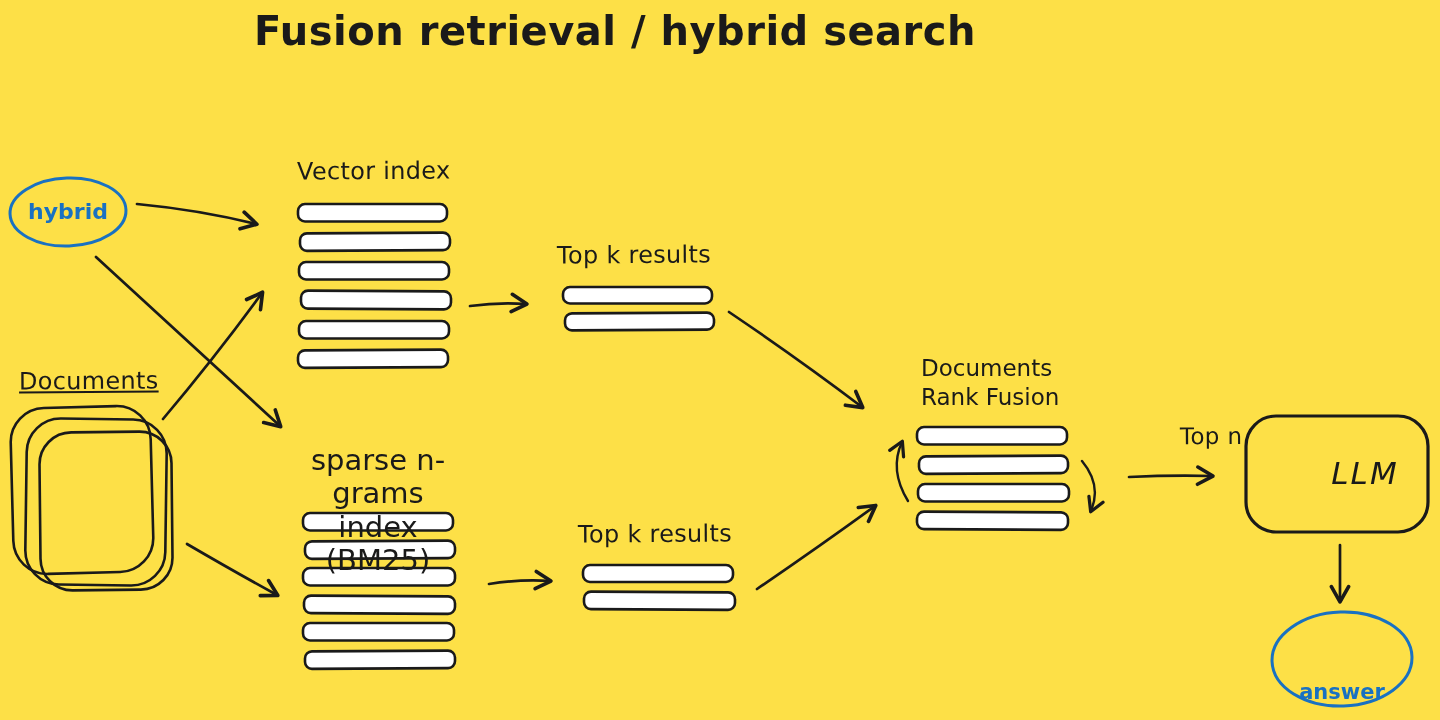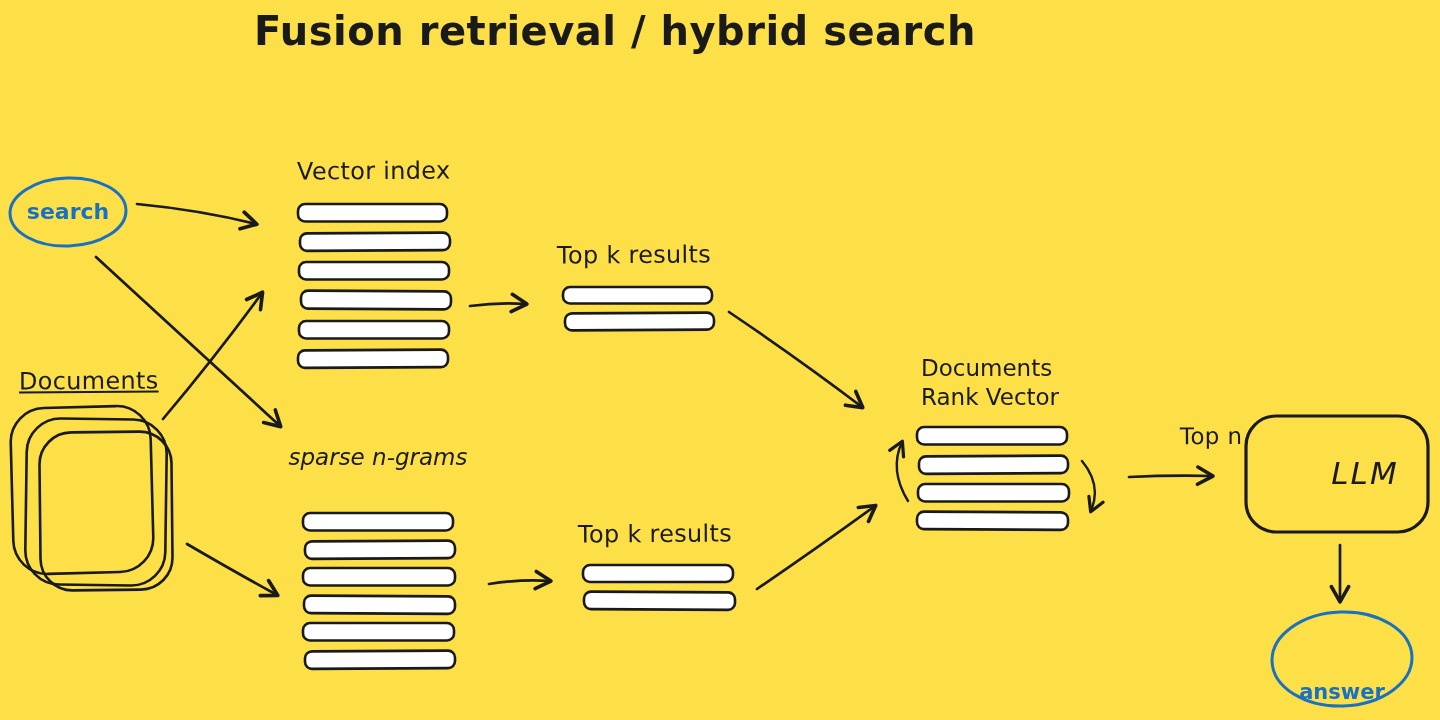--- a/index.html
+++ b/index.html
@@ -45,24 +45,23 @@
     transform: translate(-50%, -50%);
     white-space: nowrap;
   }
   .blue { color: #1971c2; }
   .sparse-label {
     position: absolute;
     left: 286px;
     top: 444px;
     width: 184px;
     text-align: center;
-    font-size: 23px;
+    font-size: 29px;
     font-weight: 500;
     line-height: 1.15;
-    font-style: italic;
   }
   .rrf-label {
     position: absolute;
     left: 921px;
     top: 354px;
     font-size: 23px;
     font-weight: 500;
     line-height: 1.25;
   }
   .llm-text {
@@ -145,37 +144,38 @@
       <path d="M757,589 Q820,546 875,506" marker-end="url(#ah)"></path>
       <path d="M1129,477 Q1172,475 1212,476" marker-end="url(#ah)"></path>
       <path d="M1340,545 L1340,601" marker-end="url(#ah)"></path>
       <path d="M908,501 Q889,470 902,442" marker-end="url(#ah)" stroke-width="2.4"></path>
       <path d="M1082,461 Q1102,485 1091,511" marker-end="url(#ah)" stroke-width="2.4"></path>
     </g>
   </svg>
 
   <div class="title">Fusion retrieval / hybrid search</div>
 
-  <div class="center-text query-text blue" style="left:68px; top:211px;">search</div>
+  <div class="center-text query-text blue" style="left:68px; top:211px;">hybrid</div>
 
   <div class="lbl node-lbl" style="left:297px; top:157px;">Vector index</div>
 
   <div class="lbl node-lbl" style="left:19px; top:367px;text-decoration:underline;">Documents</div>
 
   <div class="sparse-label">
     <div>sparse n-grams</div>
+    <div>index (BM25)</div>
   </div>
 
   <div class="lbl node-lbl" style="left:557px; top:241px;">Top k results</div>
 
   <div class="lbl node-lbl" style="left:578px; top:520px;">Top k results</div>
 
   <div class="rrf-label">
     <div>Documents</div>
-    <div>Rank Vector</div>
+    <div>Rank Fusion</div>
   </div>
 
   <div class="lbl small-lbl" style="left:1134px; top:423px;margin-left:46px;">Top n</div>
 
   <div class="center-text llm-text" style="left:1337px; top:473px;">LLM</div>
 
   <div class="center-text answer-text blue" style="left:1342px; top:658px;margin-top:34px;">answer</div>
 
 </div>
 

